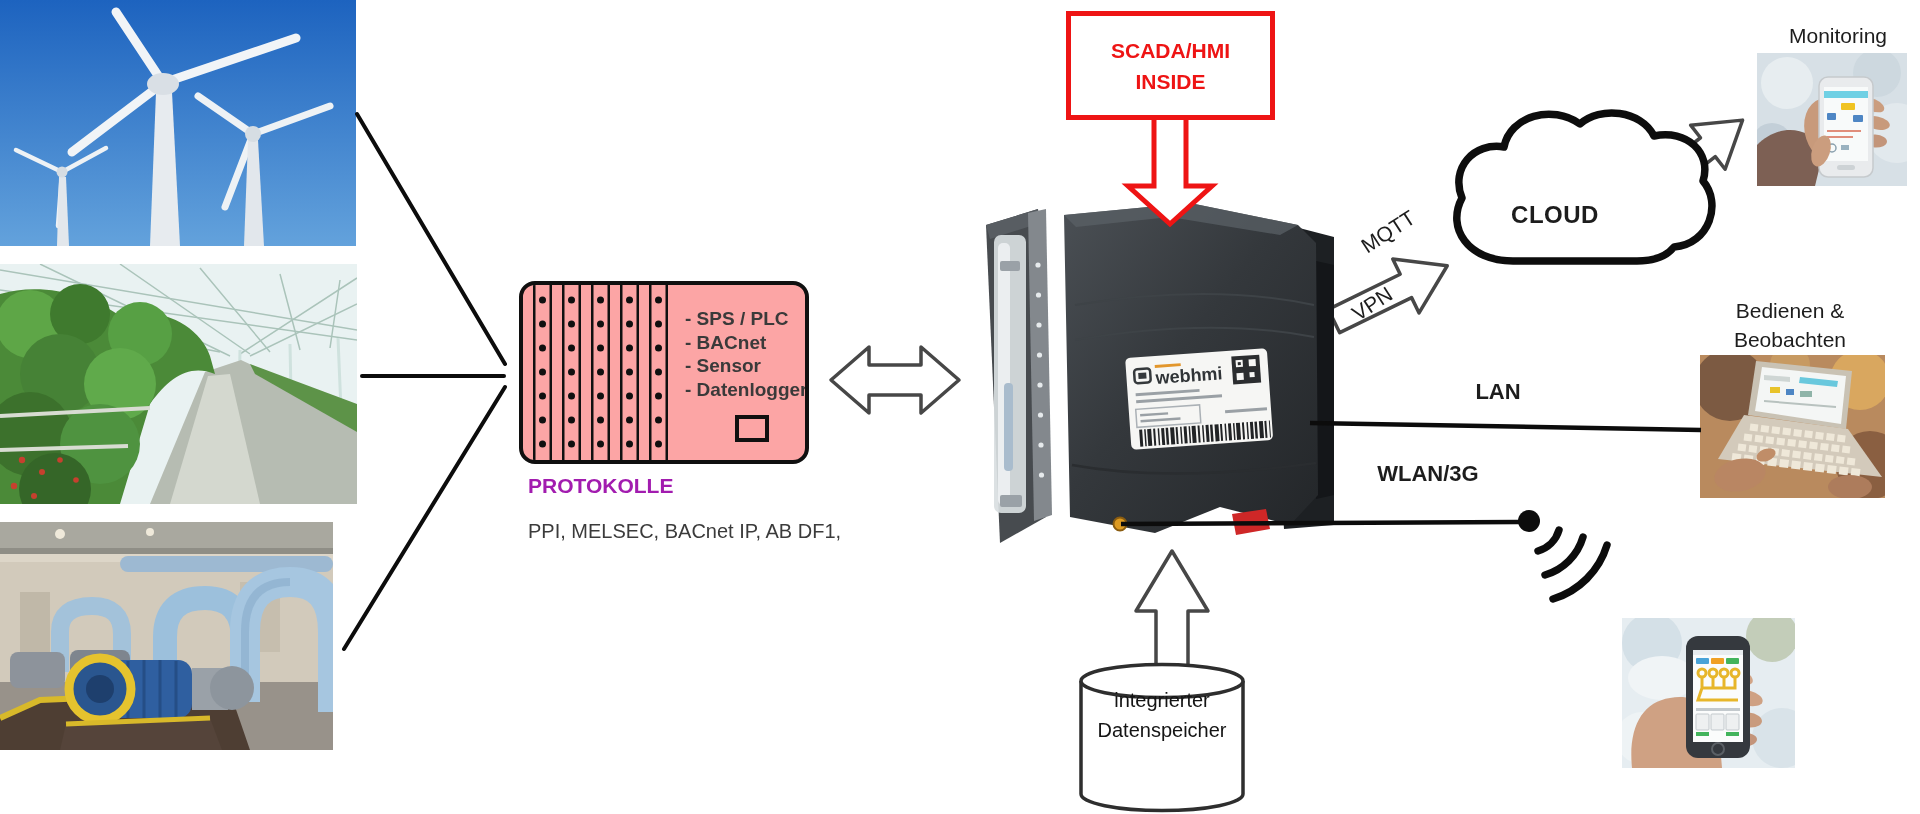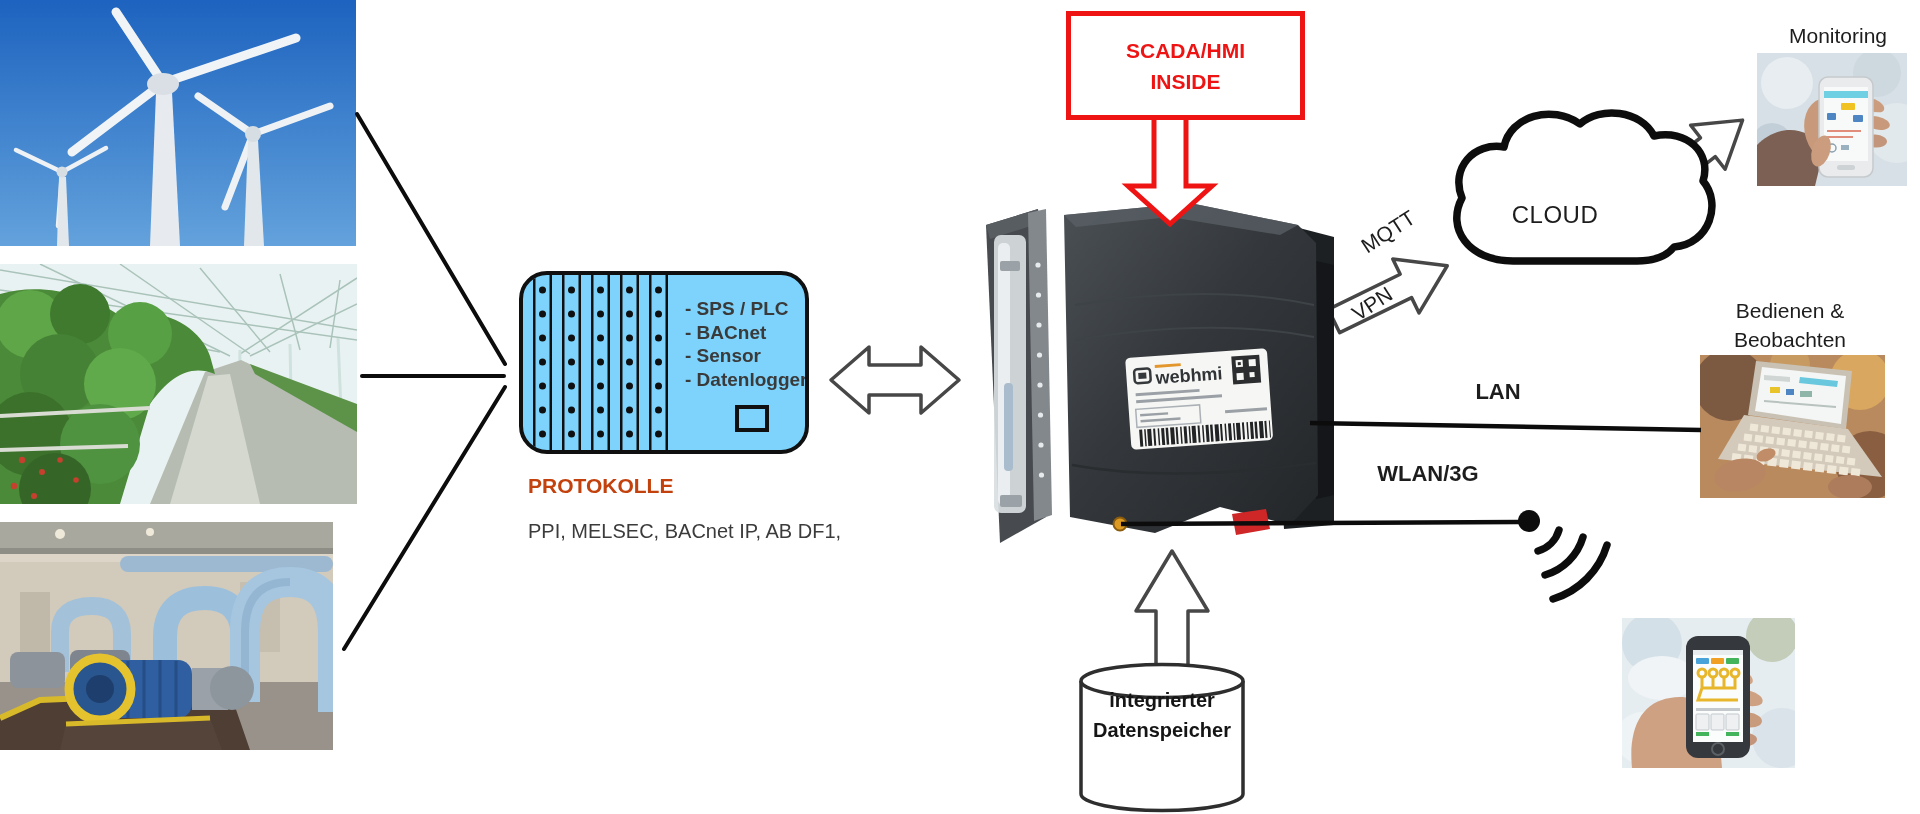--- a/index.html
+++ b/index.html
@@ -7,32 +7,32 @@
   body{font-family:"Liberation Sans",sans-serif}
   .canvas{position:relative;width:1920px;height:814px;background:#fff;overflow:hidden;color:#1d1d1d}
   .photo{position:absolute;overflow:hidden}
   .photo svg{display:block;width:100%;height:100%}
   .layer{position:absolute;left:0;top:0;width:1920px;height:814px;pointer-events:none}
   .z1{z-index:1}.z2{z-index:2}.z3{z-index:3}.z5{z-index:5}
   .lbl{position:absolute;text-align:center;color:#1d1d1d;font-size:21px;line-height:29px;z-index:6}
   .lbl.bold{font-weight:bold}
   .lbl.two{line-height:29px}
   .mqtt-lbl,.vpn-lbl{transform:rotate(-33deg)}
-  .cloud-lbl{font-weight:normal;font-size:24px;letter-spacing:.5px}
-  .scada-badge{position:absolute;left:1066px;top:11px;width:239px;height:109px;border:5px solid #ee1414;background:#fff;
+  .cloud-lbl{font-weight:bold;font-size:24px;letter-spacing:.5px}
+  .scada-badge{position:absolute;left:1066px;top:11px;width:209px;height:109px;border:5px solid #ee1414;background:#fff;
     display:flex;flex-direction:column;align-items:center;justify-content:center;color:#ee1414;font-weight:bold;
     font-size:21px;line-height:31px;z-index:6}
-  .proto-box{position:absolute;left:519px;top:271px;width:290px;height:183px;border:4px solid #101010;border-radius:28px;
-    background:#7dd3fc;overflow:hidden;z-index:6}
+  .proto-box{position:absolute;left:519px;top:281px;width:290px;height:183px;border:4px solid #101010;border-radius:16px;
+    background:#fca5a5;overflow:hidden;z-index:6}
   .proto-strips{position:absolute;left:8px;top:0}
   .proto-list{position:absolute;left:162px;top:22px;font-size:19px;font-weight:600;color:#3a3a3a;line-height:23.5px;white-space:nowrap}
   .proto-square{position:absolute;left:212px;top:130px;width:34px;height:27px;border:4px solid #101010}
-  .proto-head{position:absolute;left:528px;top:474px;font-weight:bold;font-size:21px;color:#c2410c;z-index:6}
+  .proto-head{position:absolute;left:528px;top:474px;font-weight:bold;font-size:21px;color:#a21caf;z-index:6}
   .proto-text{position:absolute;left:528px;top:514px;font-size:20px;color:#3b3b3b;line-height:34px;z-index:6;white-space:nowrap}
-  .storage-lbl{position:absolute;left:1082px;top:685px;width:160px;text-align:center;font-weight:bold;font-size:20px;
+  .storage-lbl{position:absolute;left:1082px;top:685px;width:160px;text-align:center;font-weight:normal;font-size:20px;
     line-height:30px;color:#151515;z-index:6}
 </style>
 </head>
 <body>
 
 <div class="canvas">
 
   <div class="photo z1" style="left:0;top:0;width:356px;height:246px">
     <svg viewBox="0 0 356 246">
       <defs>

